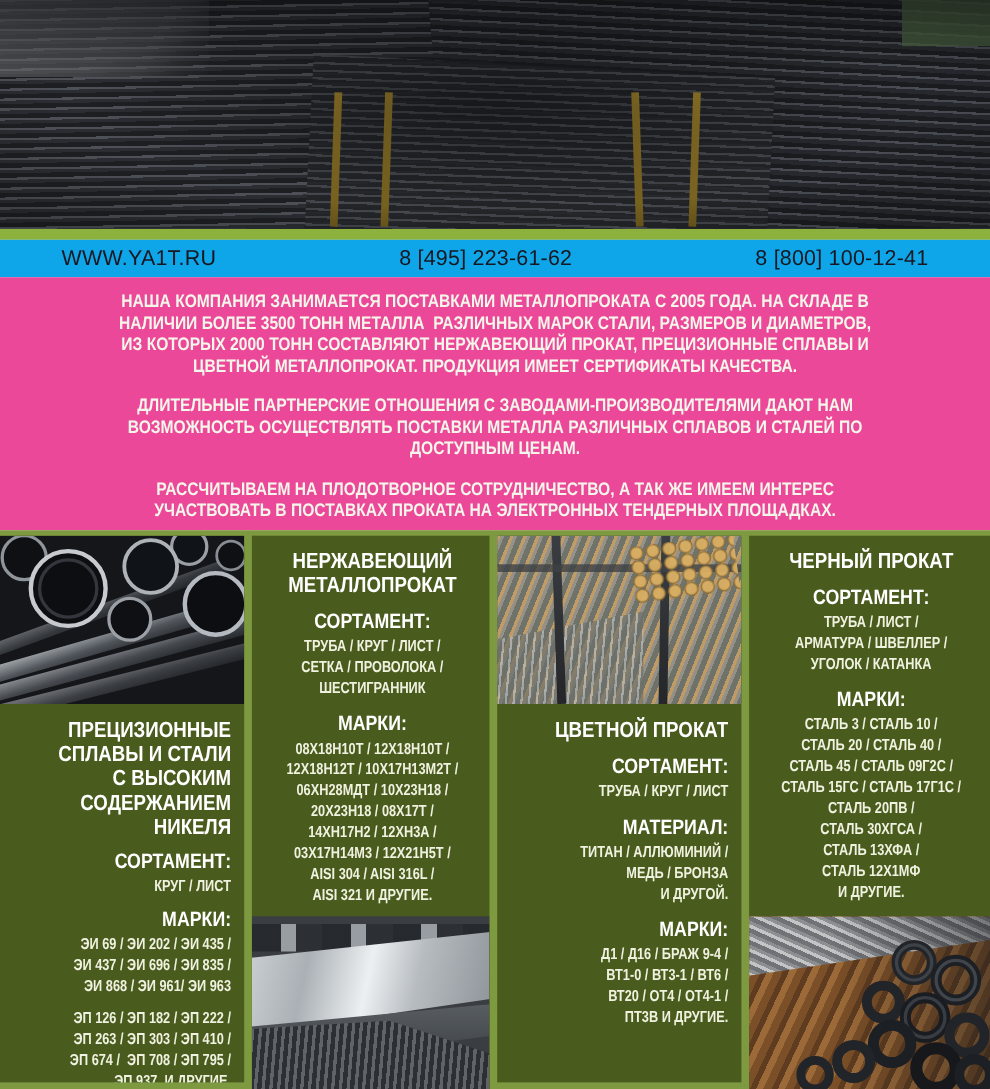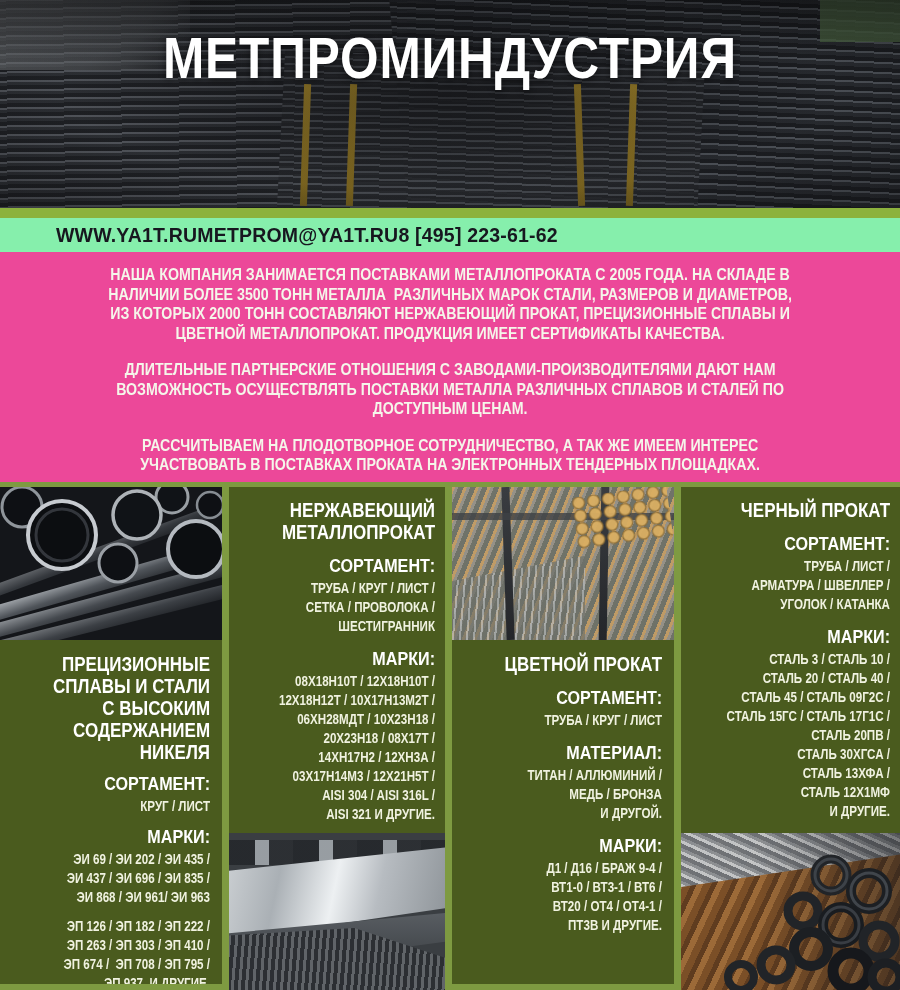--- a/index.html
+++ b/index.html
@@ -23,43 +23,43 @@
   .b-shade{left:0;top:0;right:0;bottom:0;
         background:radial-gradient(ellipse at 50% 45%,rgba(8,8,10,.5),rgba(8,8,10,.12) 60%,rgba(8,8,10,.38)),
                    linear-gradient(180deg,rgba(0,0,0,.35),rgba(0,0,0,0) 30%);}
   .banner-title{position:absolute;left:0;right:0;top:28px;margin:0;text-align:center;
         color:#ffffff;font-size:57px;line-height:60px;font-weight:700;}
   .banner-title span{display:inline-block;transform:scaleX(.87);letter-spacing:1px;
         text-shadow:0 2px 8px rgba(0,0,0,.45);}
 
   
   .strip{height:10px;background:#8cb23d;}
-  .contacts{height:34px;background:#86efac;display:flex;align-items:center;
-        justify-content:flex-start;padding:0 56px;
-        font-weight:700;font-size:19.5px;color:#17171f;letter-spacing:.2px;}
+  .contacts{height:34px;background:#0ea5e9;display:flex;align-items:center;
+        justify-content:space-between;padding:0 56px;
+        font-weight:400;font-size:19.5px;color:#17171f;letter-spacing:.2px;}
 
   
   .intro{height:230px;background:#ec4899;box-sizing:border-box;padding:13px 14px 0;
          text-align:center;overflow:hidden;}
   .intro p{font-size:16.5px;line-height:19.5px;font-weight:700;color:#f5f6ea;
            margin:0 0 17px;white-space:pre;}
 
   
   .cx86{width:116.3%;transform:scaleX(.86);transform-origin:left top;}
   .cx85{width:117.7%;transform:scaleX(.85);transform-origin:left top;}
   .cx80{width:125%;transform:scaleX(.80);transform-origin:left top;}
 
   
   .products{display:grid;grid-template-columns:222px 216px 222px 219px;column-gap:7px;
             height:508px;background:#7e9a41;padding:5px 0 6px;box-sizing:border-box;}
   .col{background:#4a5b1e;position:relative;overflow:hidden;color:#f0f2e0;}
   .col.tall{margin-bottom:-6px;}
   .photo-top{height:153px;position:relative;overflow:hidden;}
   .photo-bottom{position:absolute;left:0;right:0;bottom:0;height:157px;overflow:hidden;}
-  .pad-l{padding:12px 10px 0 13px;text-align:right;}
+  .pad-l{padding:12px 10px 0 13px;text-align:center;}
   .pad-r{padding:13px 12px 0 8px;text-align:right;}
   .col h2{font-size:20px;line-height:22px;margin:0 0 12px;color:#ffffff;font-weight:700;white-space:pre;}
   .col h3{font-size:19px;line-height:21px;margin:0 0 3px;color:#ffffff;font-weight:700;}
   .col p{font-size:14.5px;line-height:19px;margin:0 0 12px;font-weight:700;white-space:pre;}
   .pad-r h2,.pad-r h3,.pad-r p{text-align:right;}
 
   
   .photo-sheets{background:#3a3e42;}
   .s-top{position:absolute;left:0;top:7px;width:100%;height:25px;opacity:.85;
      background:repeating-linear-gradient(90deg,#23262a 0 26px,#a8aeb3 26px 40px,#2a2d31 40px 64px);}
@@ -105,29 +105,28 @@
     <div class="ph b-l1"></div>
     <div class="ph b-l2"></div>
     <div class="ph b-l3"></div>
     <div class="ph b-floor"></div>
     <div class="ph b-wall"></div>
     <div class="ph b-post b-p1"></div>
     <div class="ph b-post b-p2"></div>
     <div class="ph b-post b-p3"></div>
     <div class="ph b-post b-p4"></div>
     <div class="ph b-shade"></div>
-    <h1 class="banner-title"><span>МЕТПРОМИНДУСТРИЯ</span></h1>
   </header>
 
   <div class="strip"></div>
 
   <div class="contacts">
     <span>WWW.YA1T.RU</span>
-    <span>METPROM@YA1T.RU</span>
     <span>8 [495] 223-61-62</span>
+    <span>8 [800] 100-12-41</span>
   </div>
 
   <section class="intro">
     <p class="cx86">НАША КОМПАНИЯ ЗАНИМАЕТСЯ ПОСТАВКАМИ МЕТАЛЛОПРОКАТА С 2005 ГОДА. НА СКЛАДЕ В
 НАЛИЧИИ БОЛЕЕ 3500 ТОНН МЕТАЛЛА  РАЗЛИЧНЫХ МАРОК СТАЛИ, РАЗМЕРОВ И ДИАМЕТРОВ,
 ИЗ КОТОРЫХ 2000 ТОНН СОСТАВЛЯЮТ НЕРЖАВЕЮЩИЙ ПРОКАТ, ПРЕЦИЗИОННЫЕ СПЛАВЫ И
 ЦВЕТНОЙ МЕТАЛЛОПРОКАТ. ПРОДУКЦИЯ ИМЕЕТ СЕРТИФИКАТЫ КАЧЕСТВА.</p>
     <p class="cx86">ДЛИТЕЛЬНЫЕ ПАРТНЕРСКИЕ ОТНОШЕНИЯ С ЗАВОДАМИ-ПРОИЗВОДИТЕЛЯМИ ДАЮТ НАМ
 ВОЗМОЖНОСТЬ ОСУЩЕСТВЛЯТЬ ПОСТАВКИ МЕТАЛЛА РАЗЛИЧНЫХ СПЛАВОВ И СТАЛЕЙ ПО
 ДОСТУПНЫМ ЦЕНАМ.</p>

